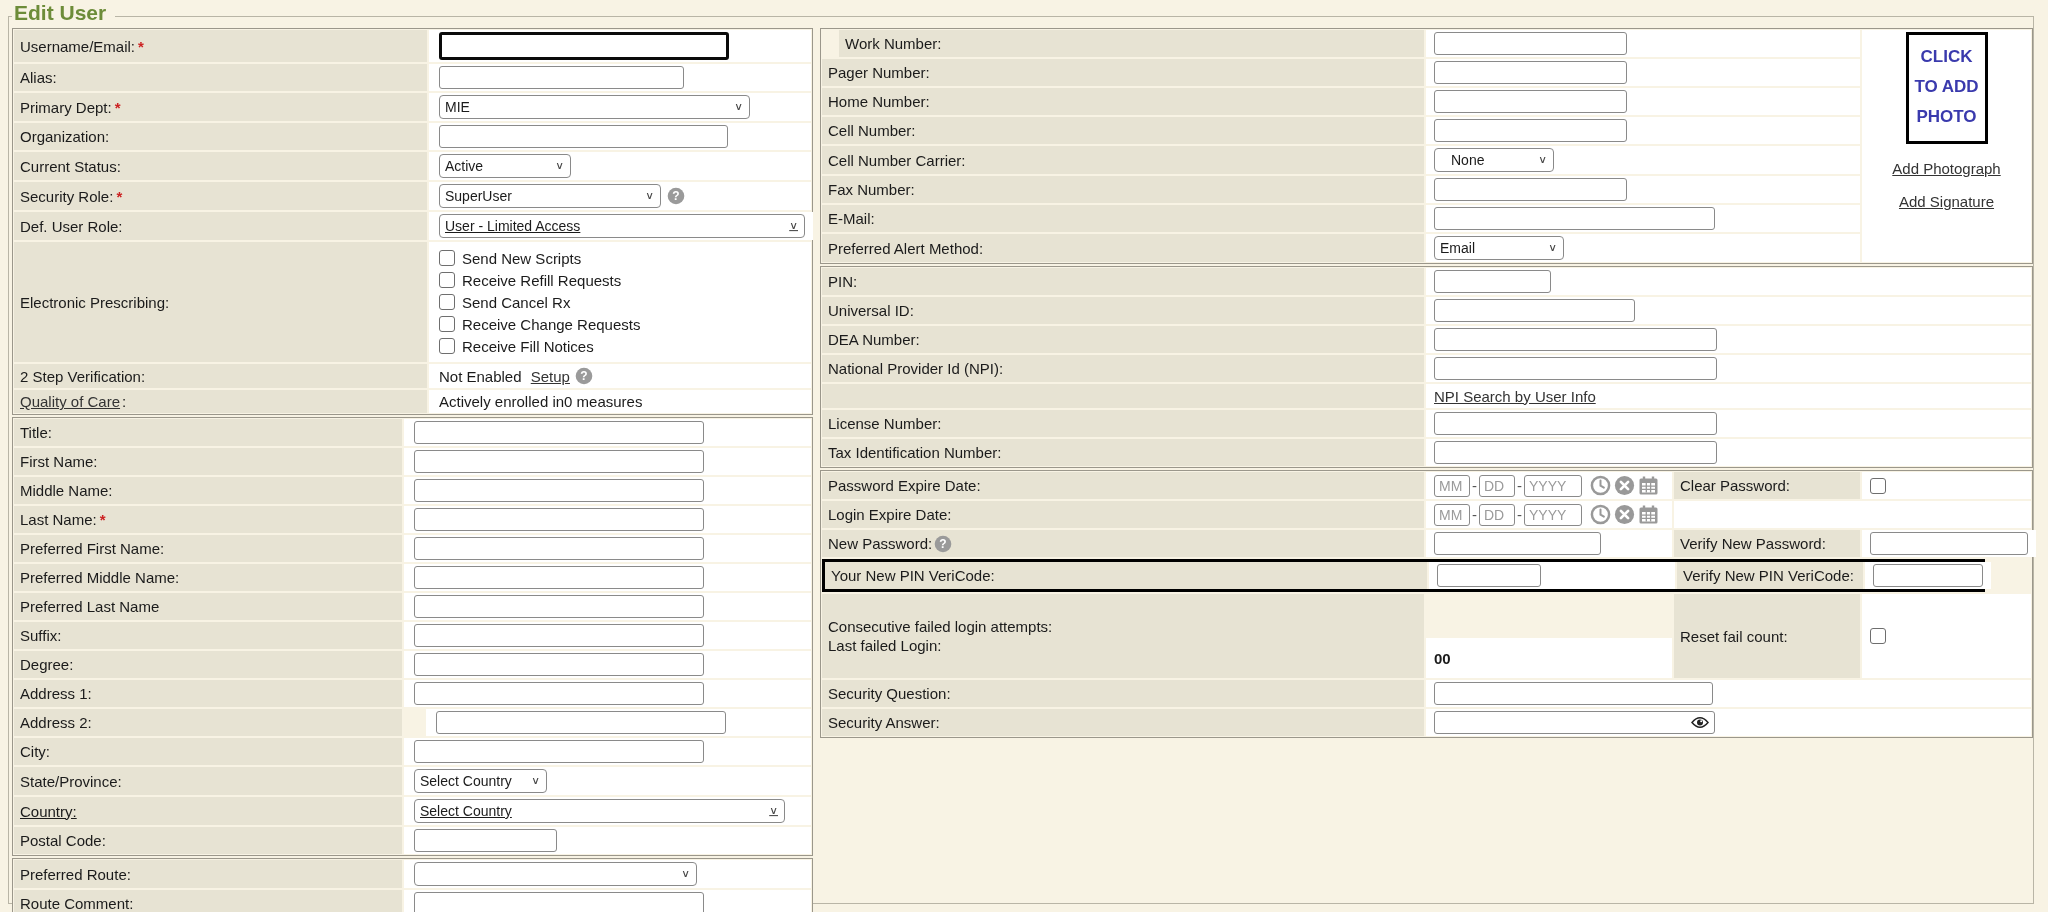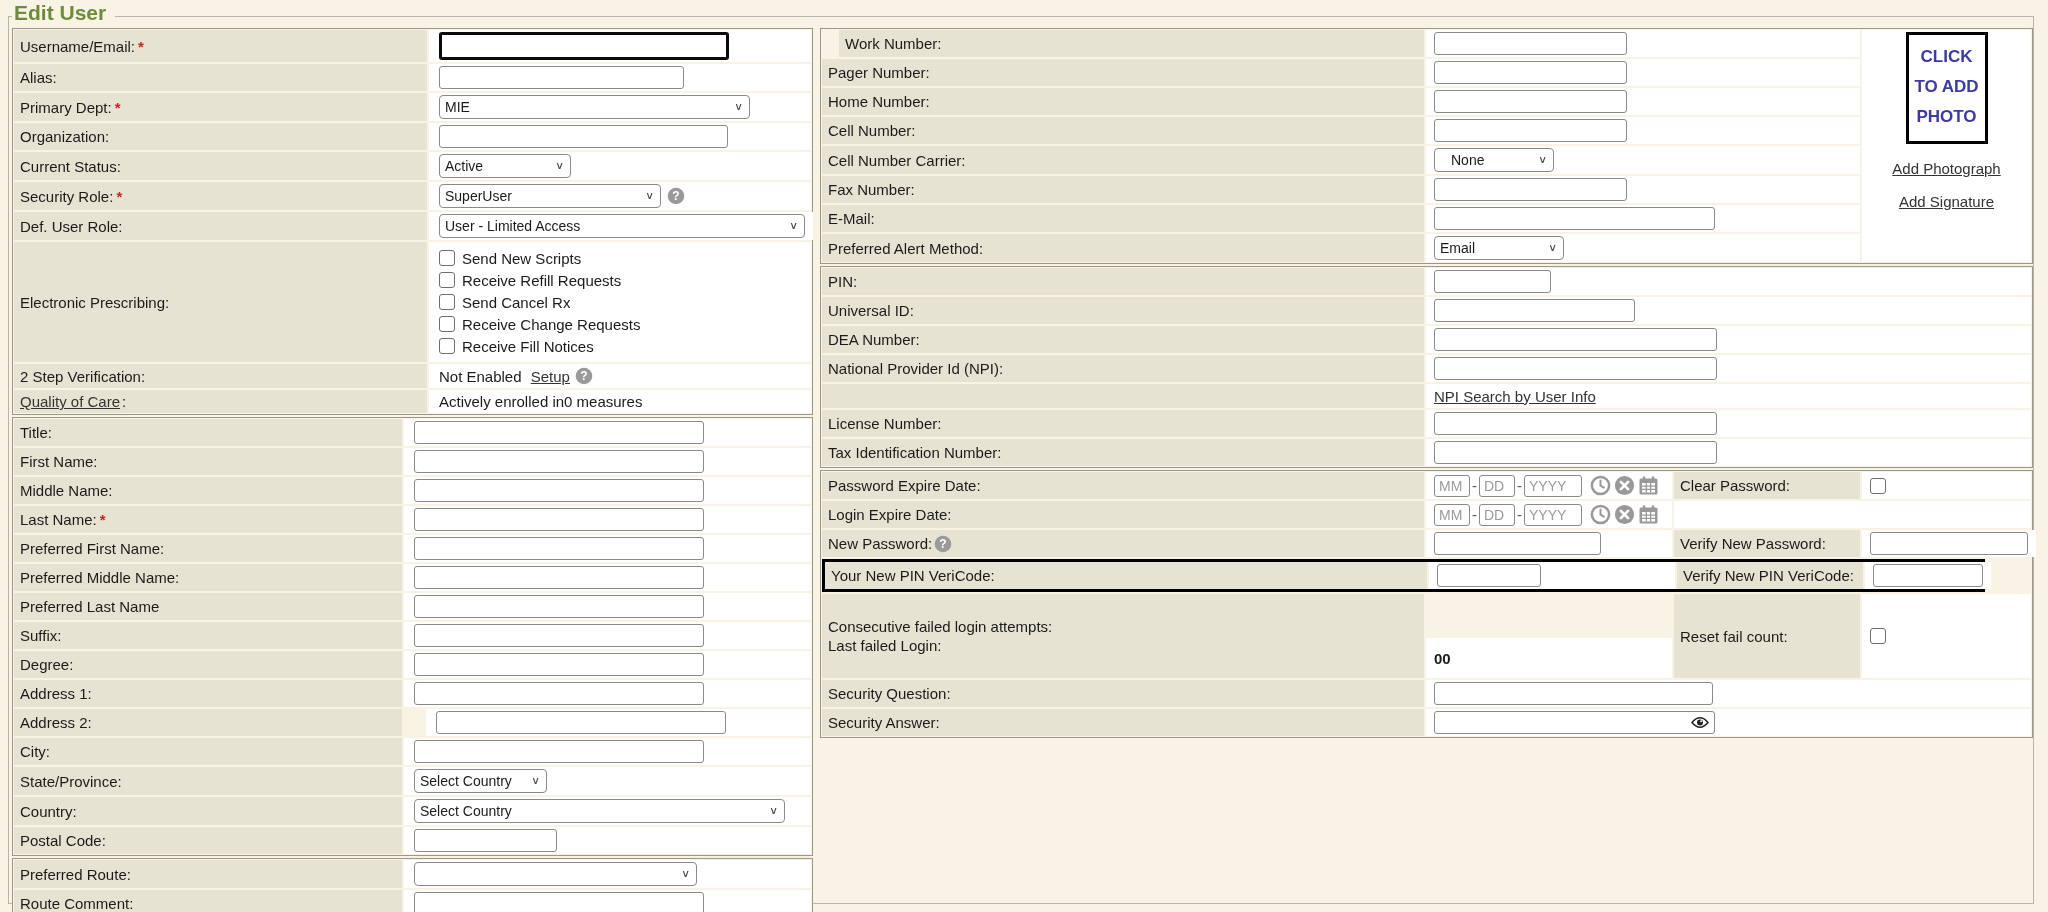--- a/index.html
+++ b/index.html
@@ -145,21 +145,21 @@
               </svg>
             </span>
           </span>
         </div>
       </div>
       <div class="frow" style="grid-template-columns: 413px 1fr;">
         <div class="cell lbl">
           <span>Def. User Role:</span>
         </div>
         <div class="cell val">
-          <span class="ctl" style="display: inline-flex; align-items: center; gap: 6px;">
+          <span class="ctl" style="display: inline-flex; align-items: center; gap: 6px; text-decoration: underline;">
             <div class="sel" style="width: 366px;">
               <span class="seltext">User - Limited Access</span>
               <span class="arrow">∨</span>
             </div>
           </span>
         </div>
       </div>
       <div class="frow" style="grid-template-columns: 413px 1fr;">
         <div class="cell lbl">
           <span>Electronic Prescribing:</span>
@@ -348,21 +348,21 @@
         </div>
         <div class="cell val">
           <span class="ctl" style="display: inline-flex; align-items: center; gap: 6px;">
             <div class="sel" style="width: 133px;">
               <span class="seltext">Select Country</span>
               <span class="arrow">∨</span>
             </div>
           </span>
         </div>
       </div>
-      <div class="frow" style="grid-template-columns: 388px 1fr;">
+      <div class="frow" style="grid-template-columns: 388px 1fr; text-decoration: underline;">
         <div class="cell lbl">
           <span>Country:</span>
         </div>
         <div class="cell val">
           <span class="ctl" style="display: inline-flex; align-items: center; gap: 6px;">
             <div class="sel" style="width: 371px;">
               <span class="seltext">Select Country</span>
               <span class="arrow">∨</span>
             </div>
           </span>

